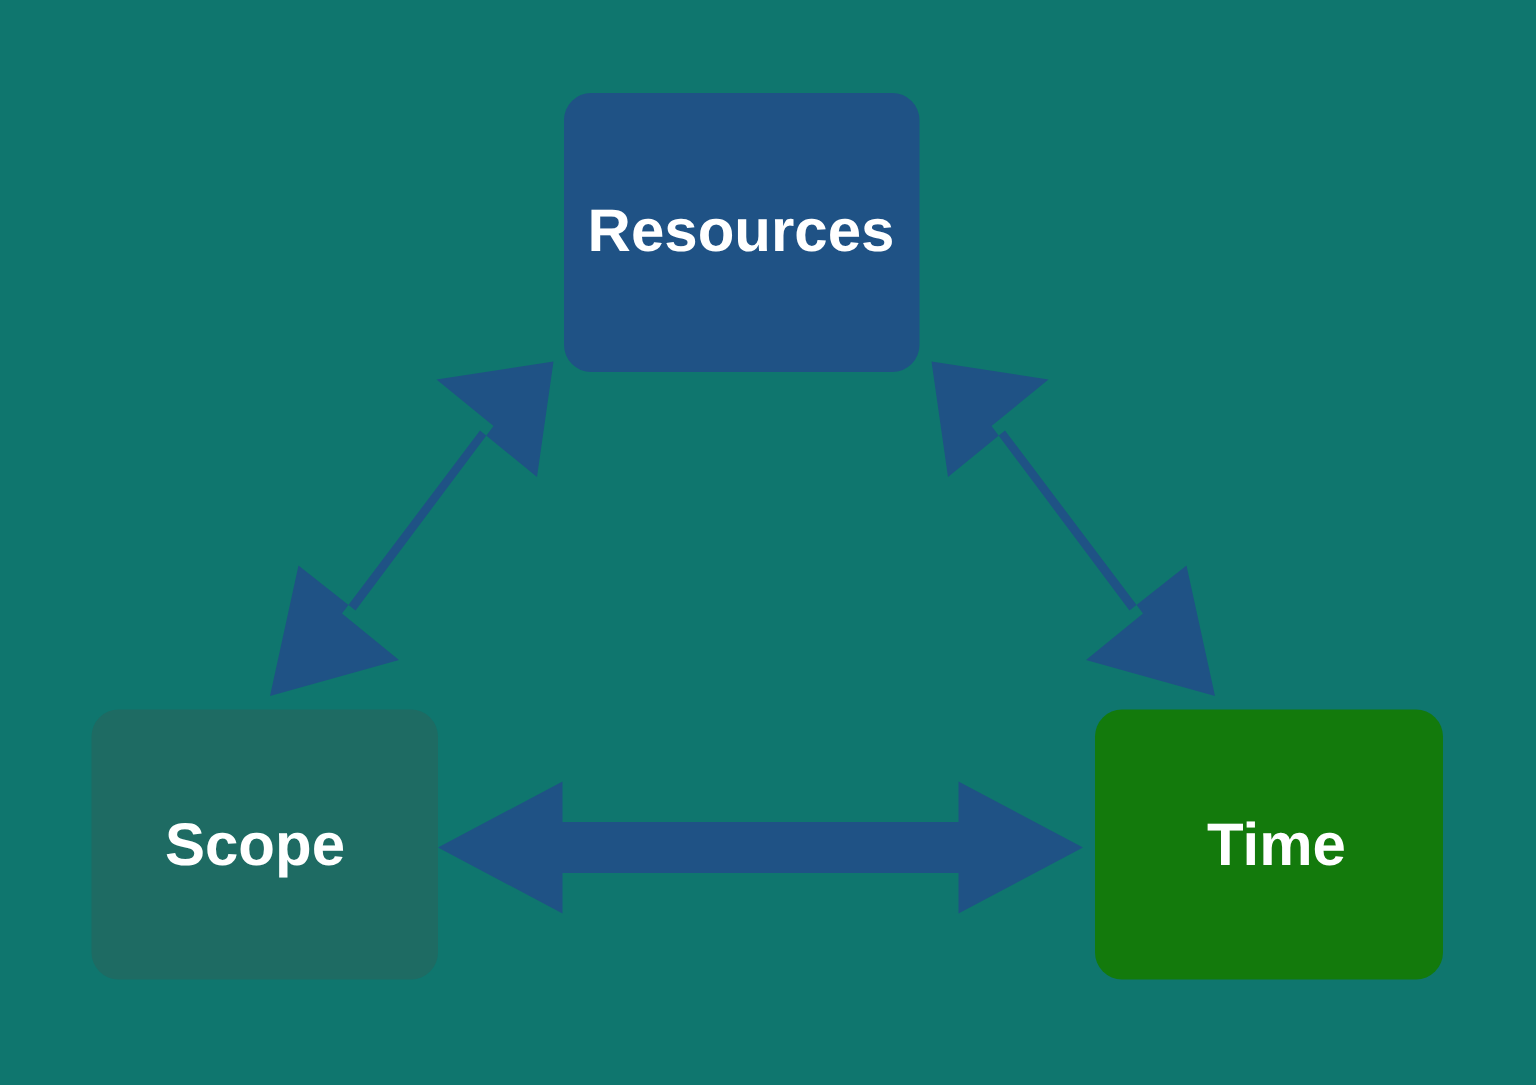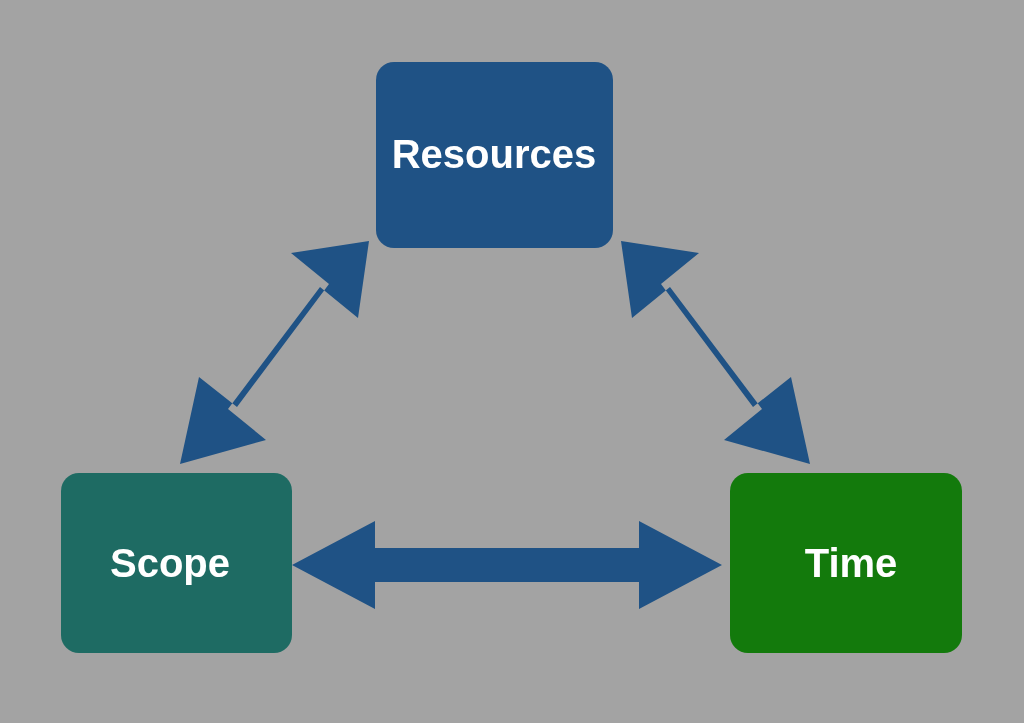--- a/index.html
+++ b/index.html
@@ -31,21 +31,21 @@
     font-weight: bold;
     font-size: 40px;
     fill: #ffffff;
     text-anchor: middle;
     dominant-baseline: middle;
   }
 </style>
 </head>
 <body>
 
-<div id="canvas" style="background: #a3a3a3;">
+<div id="canvas" style="background: #0f766e;">
 
   <svg id="diagram-svg" viewBox="0 0 1024 723" xmlns="http://www.w3.org/2000/svg">
 
     <g>
       <polygon fill="#1f5285" points="
           369,241
           291,253
           329,284
           237,407
           199,377

